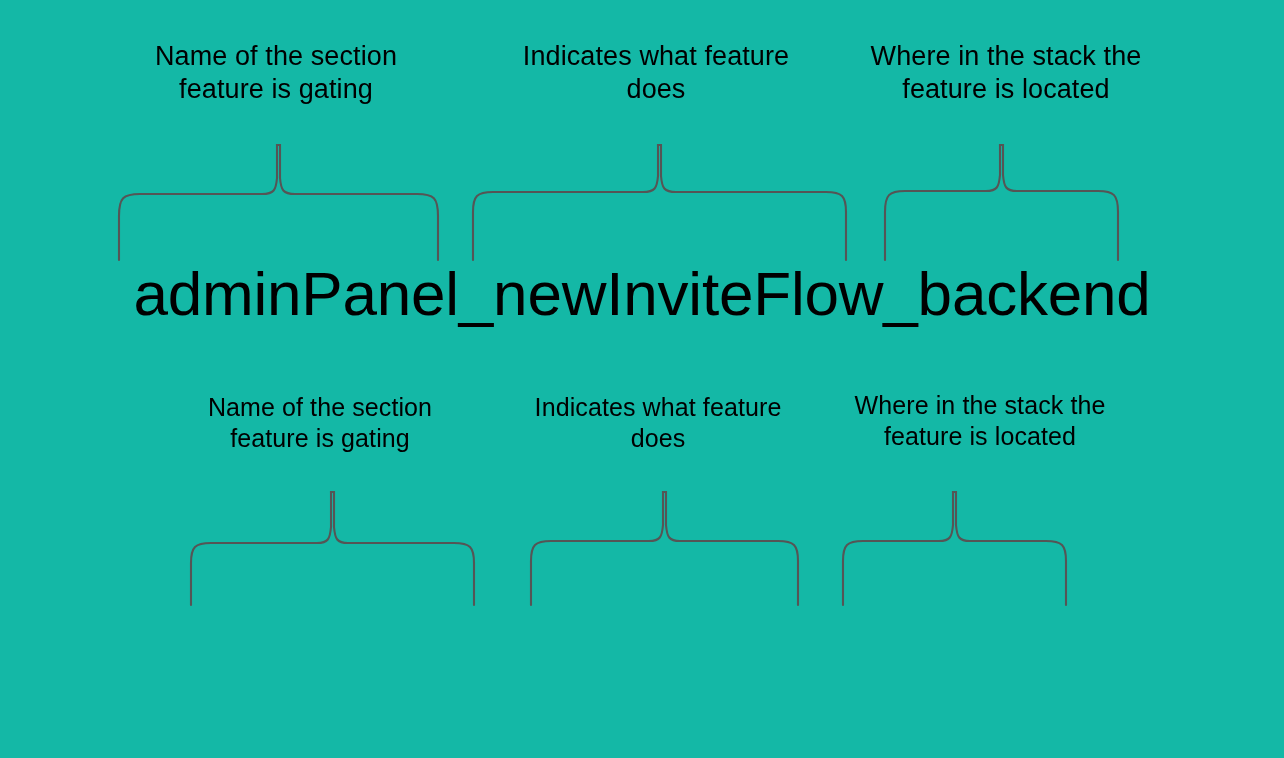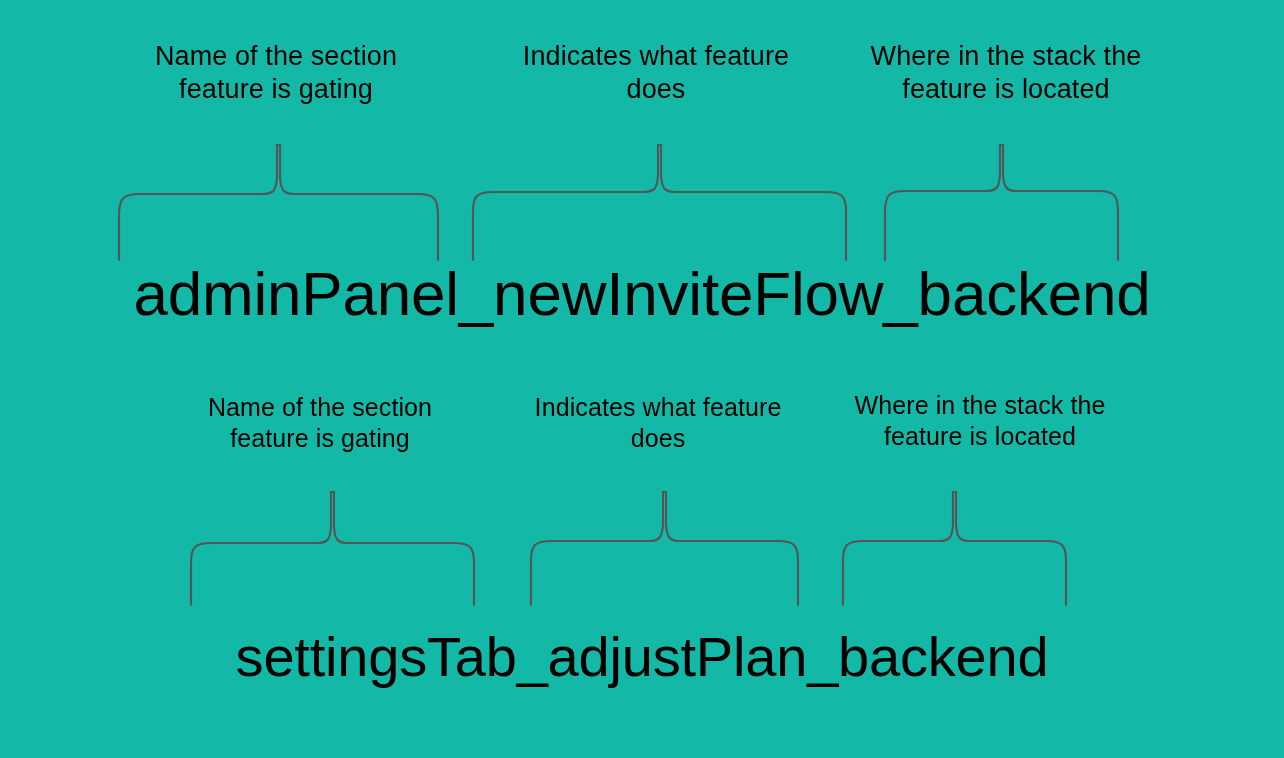--- a/index.html
+++ b/index.html
@@ -163,15 +163,14 @@
              C 114 54 116 50 117 38
              L 117 5
              L 120 5
              L 120 38
              C 121 50 123 54 134 54
              L 210 54
              C 226 54 230 58 230 74
              L 230 118" fill="none" stroke="#555555" stroke-width="2.1" stroke-linecap="round"></path>
   </svg>
 
-  <div class="feature-flag-text r2-flag">settingsTab_adjustPlan_backend</div>
 
 </div>
 
 </body></html>

